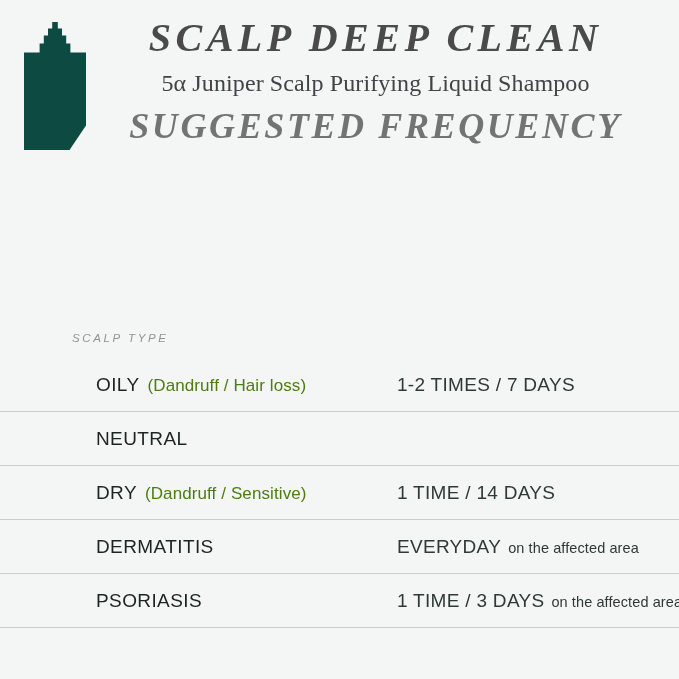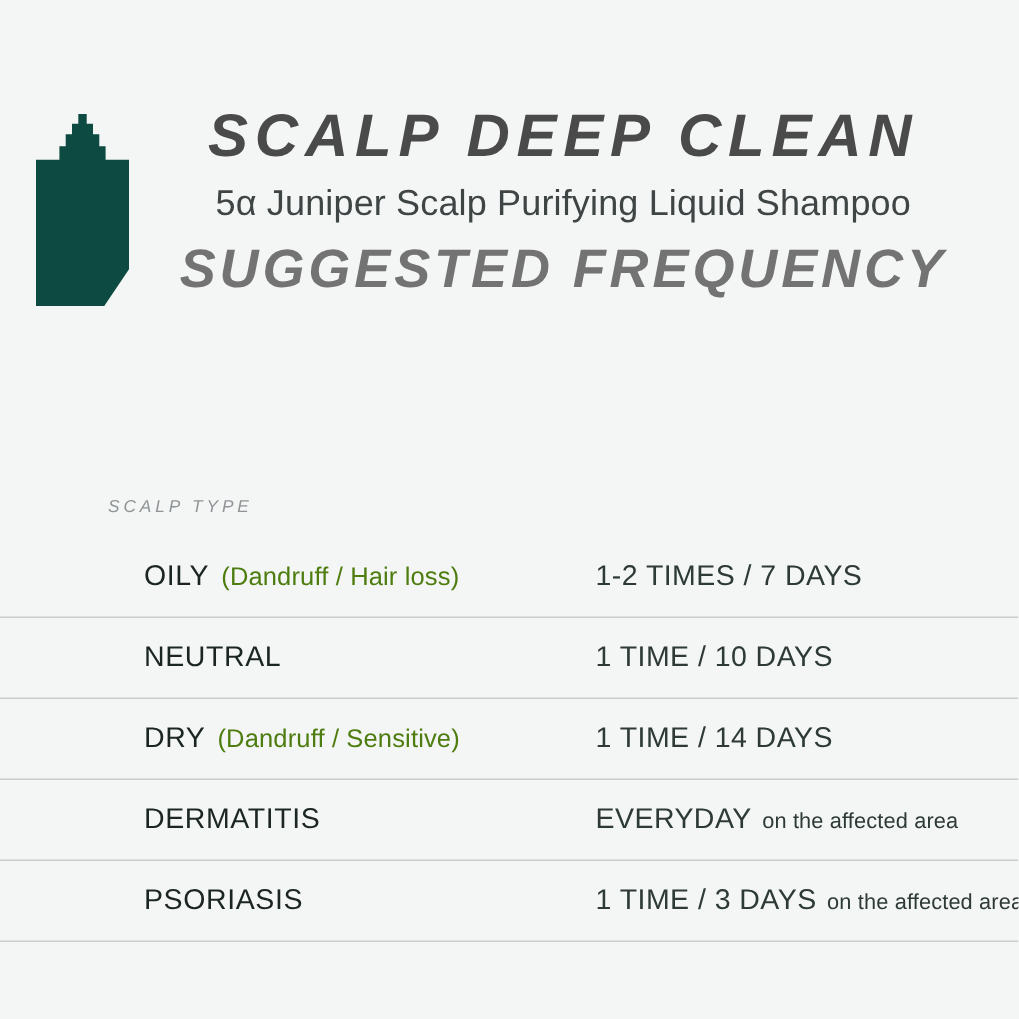--- a/index.html
+++ b/index.html
@@ -11,24 +11,25 @@
     height: 679px;
     background: #f4f5f5;
     font-family: "Liberation Sans", sans-serif;
     overflow: hidden;
     position: relative;
   }
 
   
   .header {
     display: flex;
-    align-items: flex-start;
+    align-items: flex-end;
     padding: 72px 0 0 0;
     height: 150px;
     box-sizing: border-box;
+    font-family: Liberation Serif, serif;
   }
   .bottle-wrap {
     width: 110px;
     min-width: 110px;
     display: flex;
     justify-content: center;
     padding-top: 4px;
   }
   .bottle-svg { display: block; }
 
@@ -181,24 +182,20 @@
       <span class="freq-main">1-2 TIMES / 7 DAYS</span>
       <span class="freq-note"></span>
     </div>
   </div>
 
   <div class="row">
     <div class="cell-type">
       <span class="type-main">NEUTRAL</span>
       <span class="type-note"></span>
     </div>
-    <div class="cell-freq">
-      <span class="freq-main">1 TIME / 10 DAYS</span>
-      <span class="freq-note"></span>
-    </div>
   </div>
 
   <div class="row">
     <div class="cell-type">
       <span class="type-main">DRY</span>
       <span class="type-note">(Dandruff / Sensitive)</span>
     </div>
     <div class="cell-freq">
       <span class="freq-main">1 TIME / 14 DAYS</span>
       <span class="freq-note"></span>

